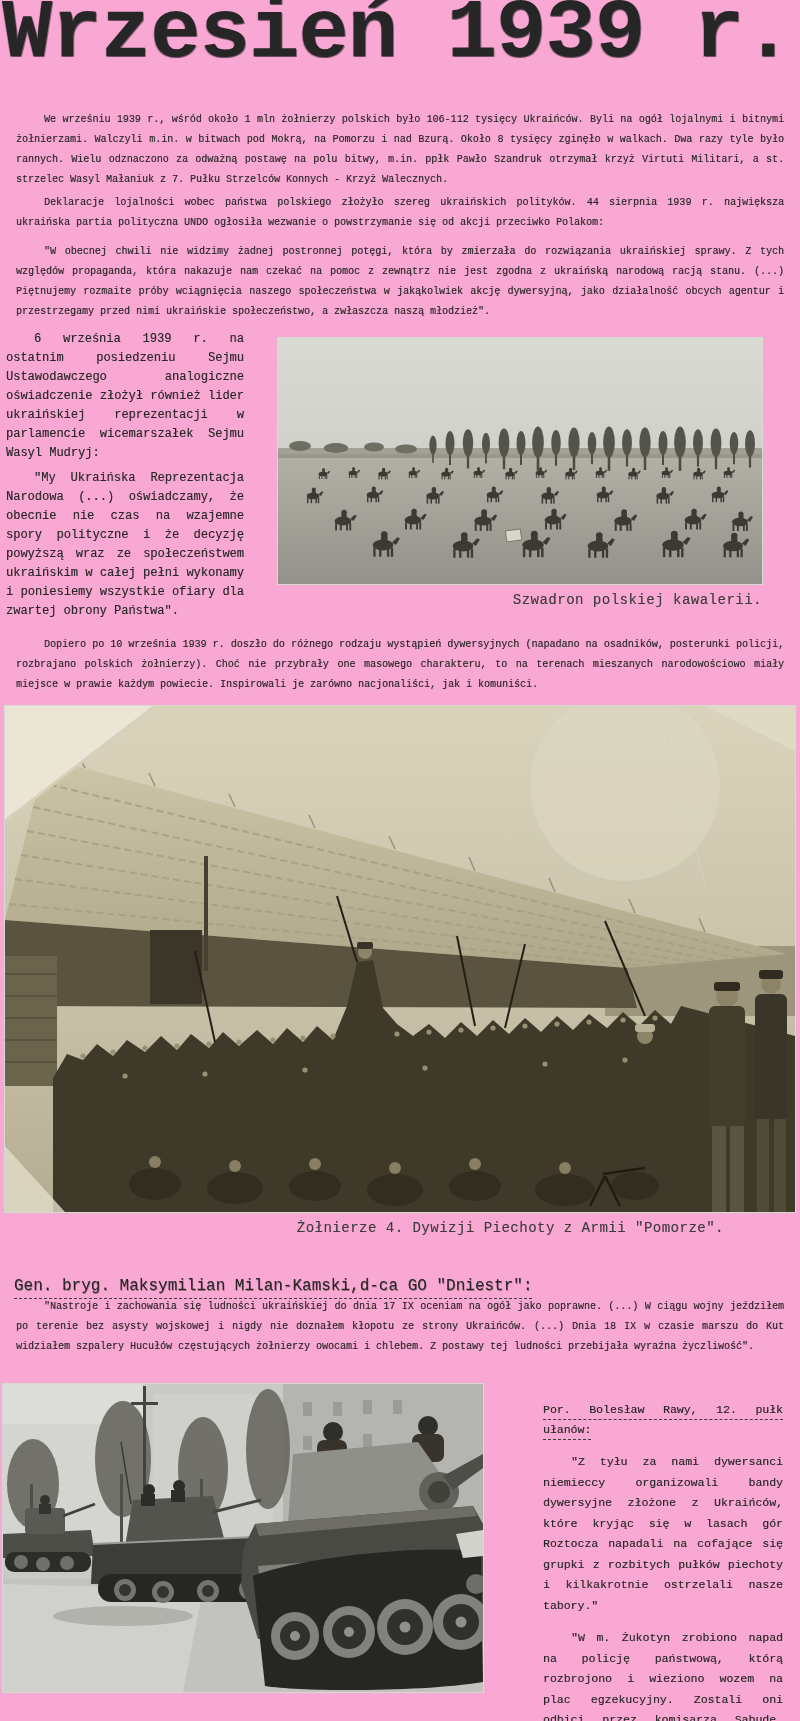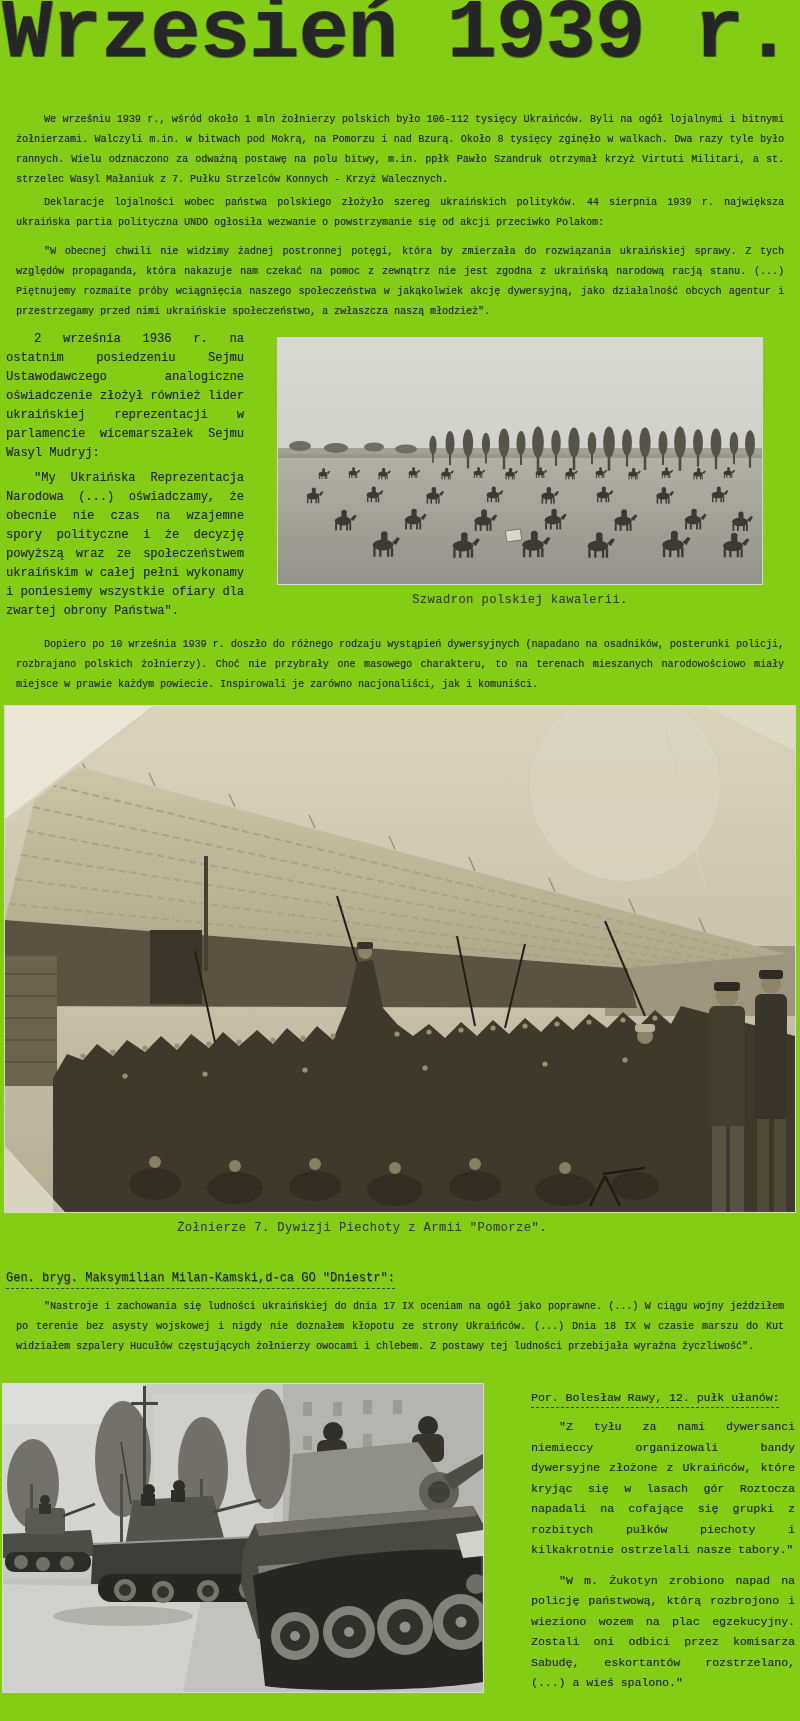--- a/index.html
+++ b/index.html
@@ -1,67 +1,67 @@
 <!DOCTYPE html>
 <html lang="pl"><head>
 <meta charset="utf-8">
 <style>
   html,body{margin:0;padding:0;background:#e9e9e9;}
   .page{
     position:relative;width:800px;height:1721px;margin:0 auto;
-    background:#84cc16;overflow:hidden;
+    background:#f9a8d4;overflow:hidden;
     font-family:"Liberation Mono","DejaVu Sans Mono",monospace;
     color:#262626;
   }
   .abs{position:absolute;}
   .title{
     margin:0;font-weight:bold;font-size:84px;line-height:1;
     letter-spacing:-1px;white-space:nowrap;
     text-shadow:1px 1px 0 rgba(25,25,25,.45), -0.6px 0.6px 0.8px rgba(25,25,25,.35);
   }
   .body-text{
     font-size:10px;line-height:20px;text-align:justify;
     text-shadow:.4px .4px .5px rgba(40,40,40,.38);
     margin:0;
   }
   .ind{text-indent:28px;}
   .colL{font-size:12px;line-height:19px;}
   .colL p{margin:0 0 0 0;text-align:justify;text-shadow:.4px .4px .5px rgba(40,40,40,.38);}
   .colL p+p{margin-top:6px;}
   .colR{font-size:11.5px;line-height:20.5px;}
-  .colR p{margin:0;text-align:justify;text-shadow:.4px .4px .5px rgba(40,40,40,.38);}
+  .colR p{margin:12px;text-align:justify;text-shadow:.4px .4px .5px rgba(40,40,40,.38);}
   .heading{
-    font-size:12px;line-height:20px;margin:0;text-align:justify;
+    font-size:16px;line-height:20px;margin:8px;text-align:justify;
     text-shadow:.5px .5px .5px rgba(40,40,40,.45);
   }
   .heading span{border-bottom:1.5px dashed #3d3d3d;padding-bottom:2.5px;}
   .colR .heading{font-size:11.5px;margin-bottom:9px;}
   .colR .quote{margin-bottom:10px;}
   .caption{
-    font-size:12px;line-height:12px;color:#3b3b3b;text-align:center;
+    font-size:14px;line-height:12px;color:#3b3b3b;text-align:right;
     letter-spacing:.5px;text-shadow:.3px .3px .4px rgba(40,40,40,.3);
   }
   .photo{outline:1px solid #d8d8d4;}
   .photo svg{display:block;width:100%;height:100%;}
 </style>
 </head>
 <body>
 
 <div class="page">
 
   <h1 class="title abs" style="left:2px;top:-8px;">Wrzesień 1939 r.</h1>
 
   <p class="body-text ind abs" style="left:16px;top:110px;width:768px;">We wrześniu 1939 r., wśród około 1 mln żołnierzy polskich było 106-112 tysięcy Ukraińców. Byli na ogół lojalnymi i bitnymi żołnierzami. Walczyli m.in. w bitwach pod Mokrą, na Pomorzu i nad Bzurą. Około 8 tysięcy zginęło w walkach. Dwa razy tyle było rannych. Wielu odznaczono za odważną postawę na polu bitwy, m.in. ppłk Pawło Szandruk otrzymał krzyż Virtuti Militari, a st. strzelec Wasyl Małaniuk z 7. Pułku Strzelców Konnych - Krzyż Walecznych.</p>
 
   <p class="body-text ind abs" style="left:16px;top:193px;width:768px;">Deklaracje lojalności wobec państwa polskiego złożyło szereg ukraińskich polityków. 44 sierpnia 1939 r. największa ukraińska partia polityczna UNDO ogłosiła wezwanie o powstrzymanie się od akcji przeciwko Polakom:</p>
 
   <p class="body-text ind abs" style="left:16px;top:242px;width:768px;">"W obecnej chwili nie widzimy żadnej postronnej potęgi, która by zmierzała do rozwiązania ukraińskiej sprawy. Z tych względów propaganda, która nakazuje nam czekać na pomoc z zewnątrz nie jest zgodna z ukraińską narodową racją stanu. (...) Piętnujemy rozmaite próby wciągnięcia naszego społeczeństwa w jakąkolwiek akcję dywersyjną, jako działalność obcych agentur i przestrzegamy przed nimi ukraińskie społeczeństwo, a zwłaszcza naszą młodzież".</p>
 
   <div class="colL abs" style="left:6px;top:330px;width:238px;">
-    <p class="ind">2 września 1936 r. na ostatnim posiedzeniu Sejmu Ustawodawczego analogiczne oświadczenie złożył również lider ukraińskiej reprezentacji w parlamencie wicemarszałek Sejmu Wasyl Mudryj:</p>
+    <p class="ind">6 września 1939 r. na ostatnim posiedzeniu Sejmu Ustawodawczego analogiczne oświadczenie złożył również lider ukraińskiej reprezentacji w parlamencie wicemarszałek Sejmu Wasyl Mudryj:</p>
     <p class="ind">"My Ukraińska Reprezentacja Narodowa (...) oświadczamy, że obecnie nie czas na wzajemne spory polityczne i że decyzję powyższą wraz ze społeczeństwem ukraińskim w całej pełni wykonamy i poniesiemy wszystkie ofiary dla zwartej obrony Państwa".</p>
   </div>
 
   <div class="photo abs" style="left:278px;top:338px;width:484px;height:246px;">
     <svg viewBox="0 0 484 246" preserveAspectRatio="none">
       <defs>
         <linearGradient id="sky1" x1="0" y1="0" x2="0" y2="1">
           <stop offset="0" stop-color="#dadad5"></stop>
             <stop offset="1" stop-color="#c6c6c0"></stop>
         </linearGradient>
@@ -283,21 +283,21 @@
           <line x1="598" y1="468" x2="640" y2="462"></line>
       </g>
       <polygon points="0,0 150,0 0,115" fill="#eae5d4"></polygon>
       <line x1="150" y1="0" x2="0" y2="115" stroke="#d6d0ba" stroke-width="3"></line>
       <polygon points="700,0 790,0 790,45" fill="#e0dac5" opacity=".9"></polygon>
       <polygon points="0,506 0,440 60,506" fill="#e2ddc9" opacity=".8"></polygon>
       <line x1="660" y1="20" x2="700" y2="180" stroke="#d8d2bc" stroke-width="1.5" opacity=".8"></line>
     </svg>
   </div>
 
-  <div class="caption abs" style="left:0;top:1222px;width:724px;">Żołnierze 7. Dywizji Piechoty z Armii "Pomorze".</div>
+  <div class="caption abs" style="left:0;top:1222px;width:724px;">Żołnierze 4. Dywizji Piechoty z Armii "Pomorze".</div>
 
   <p class="heading abs" style="left:6px;top:1268px;width:520px;">
     <span>Gen. bryg. Maksymilian Milan-Kamski,d-ca GO "Dniestr":</span>
   </p>
   <p class="body-text ind abs" style="left:16px;top:1297px;width:768px;">"Nastroje i zachowania się ludności ukraińskiej do dnia 17 IX oceniam na ogół jako poprawne. (...) W ciągu wojny jeździłem po terenie bez asysty wojskowej i nigdy nie doznałem kłopotu ze strony Ukraińców. (...) Dnia 18 IX w czasie marszu do Kut widziałem szpalery Hucułów częstujących żołnierzy owocami i chlebem. Z postawy tej ludności przebijała wyraźna życzliwość".</p>
 
   <div class="photo abs" style="left:3px;top:1384px;width:480px;height:308px;">
     <svg viewBox="0 0 480 308" preserveAspectRatio="none">
       <rect width="480" height="308" fill="#c9c9c5"></rect>
       <rect x="0" y="0" width="140" height="45" fill="#dcdcd8"></rect>

